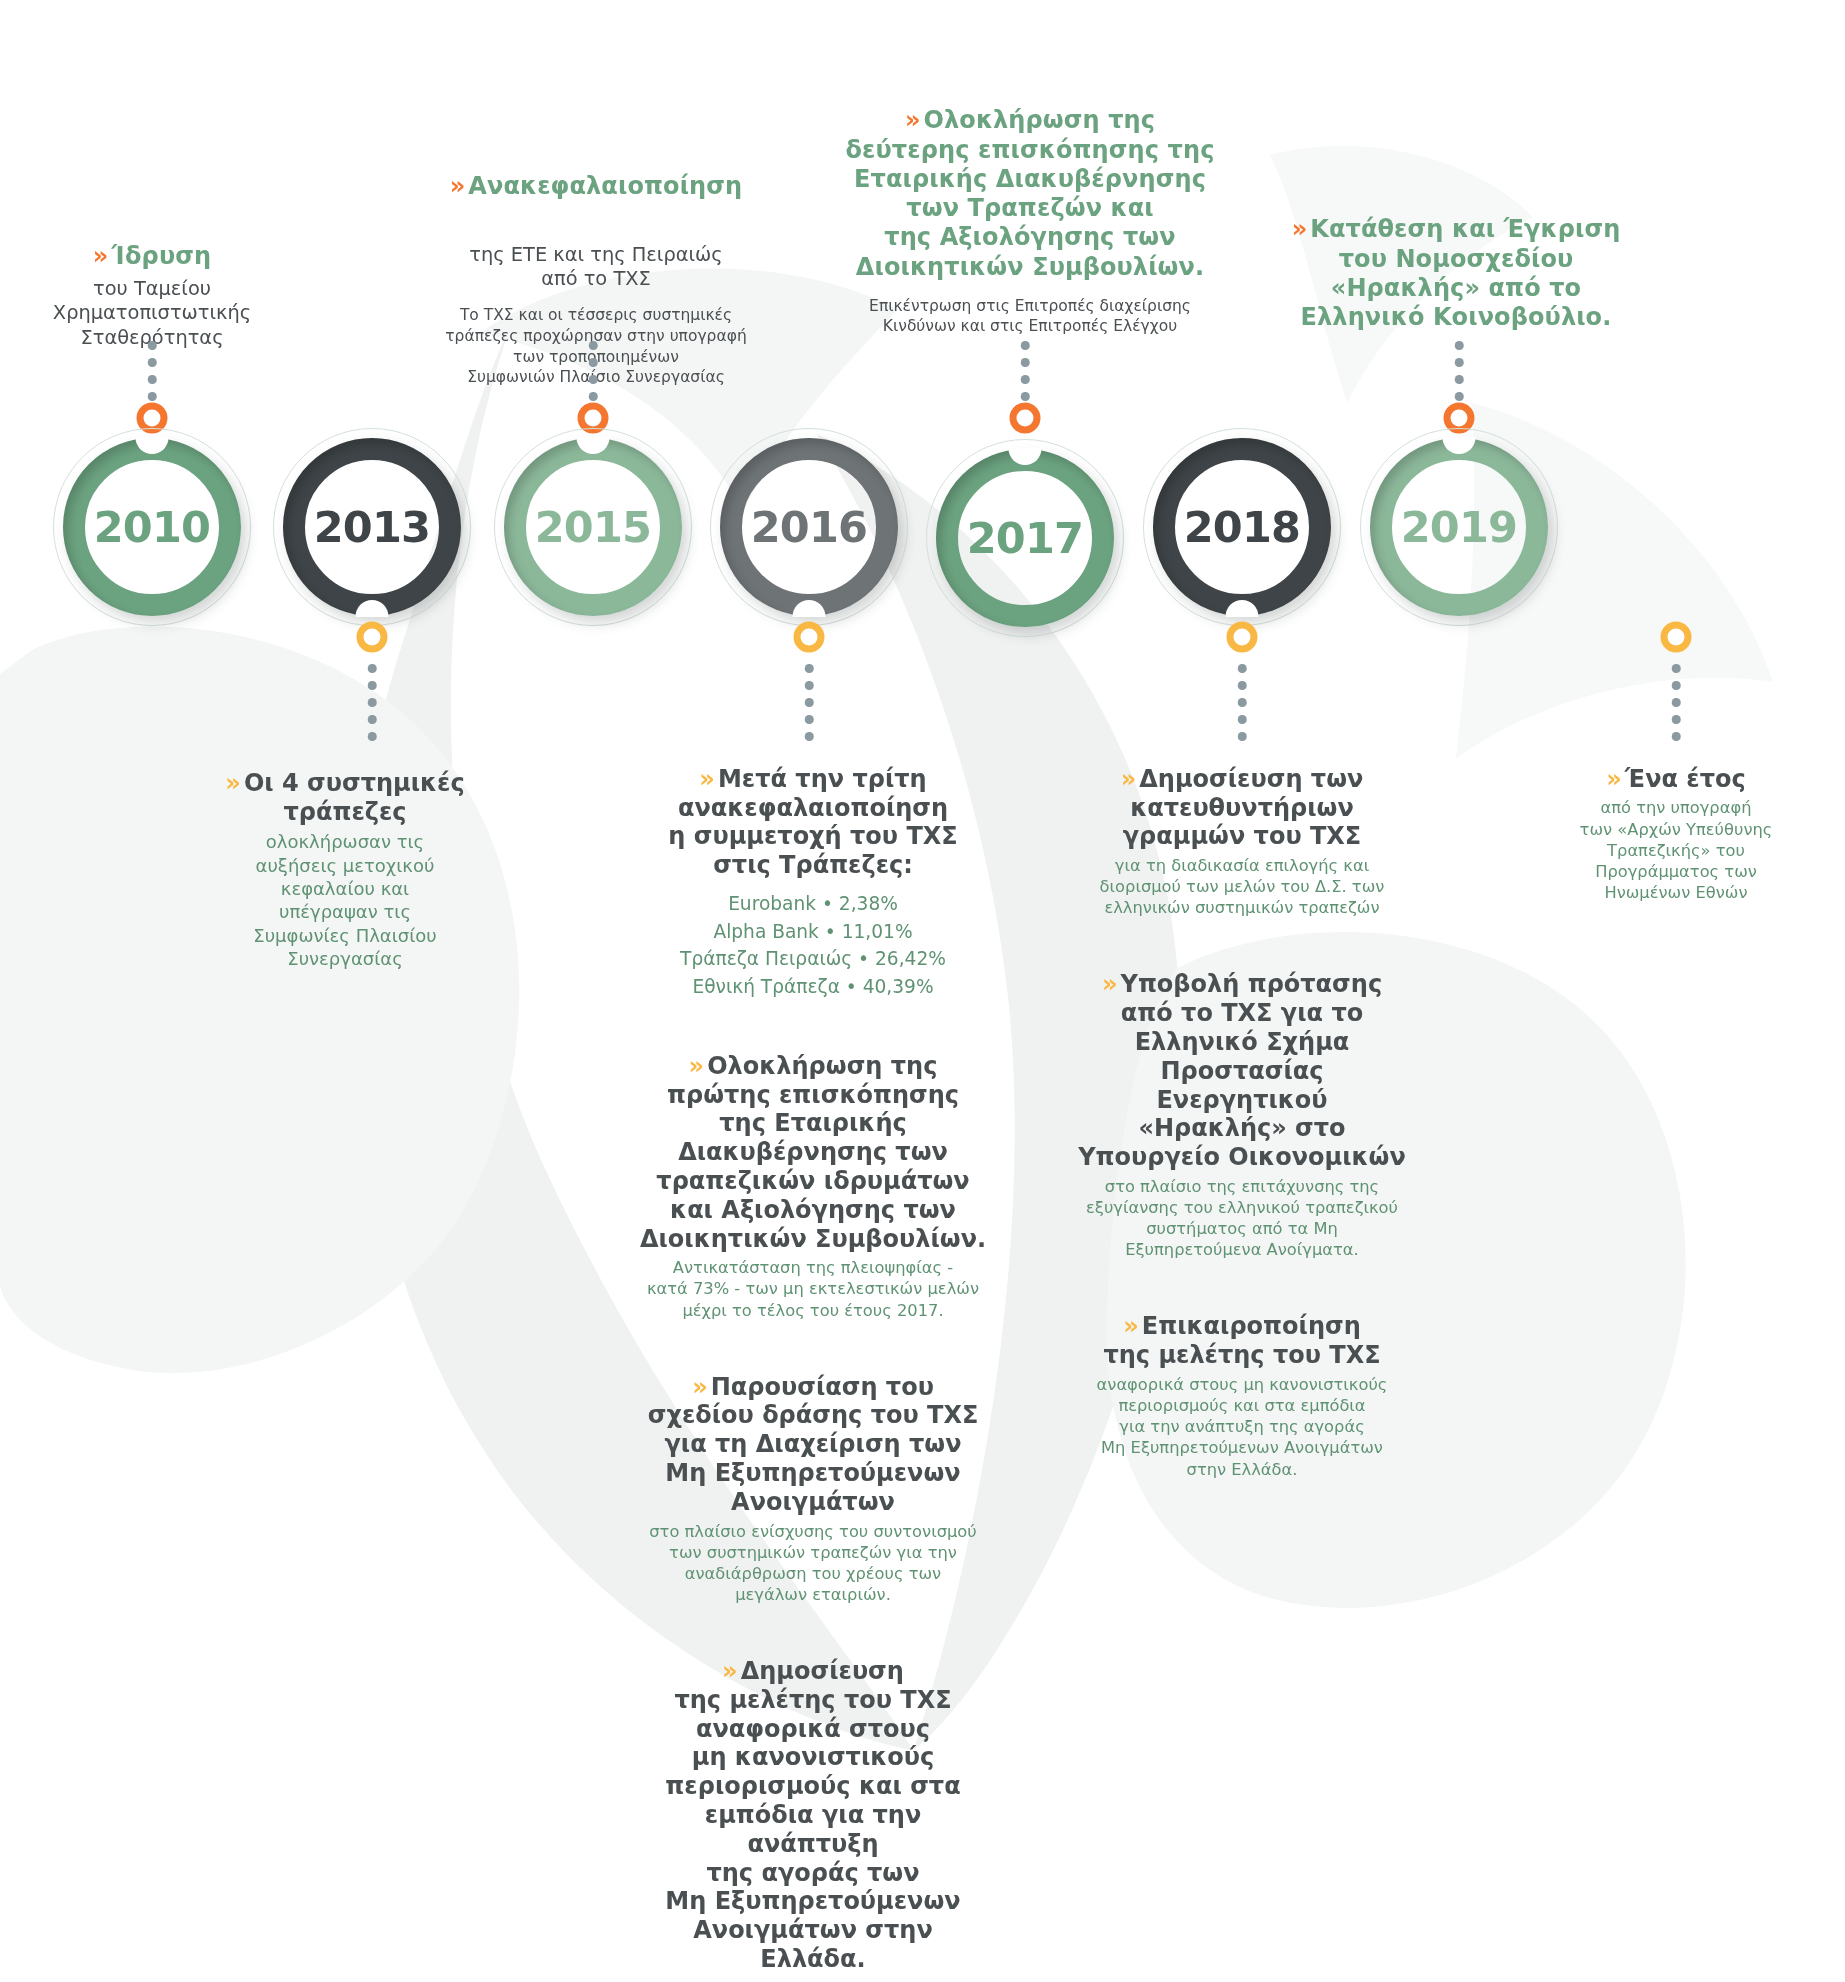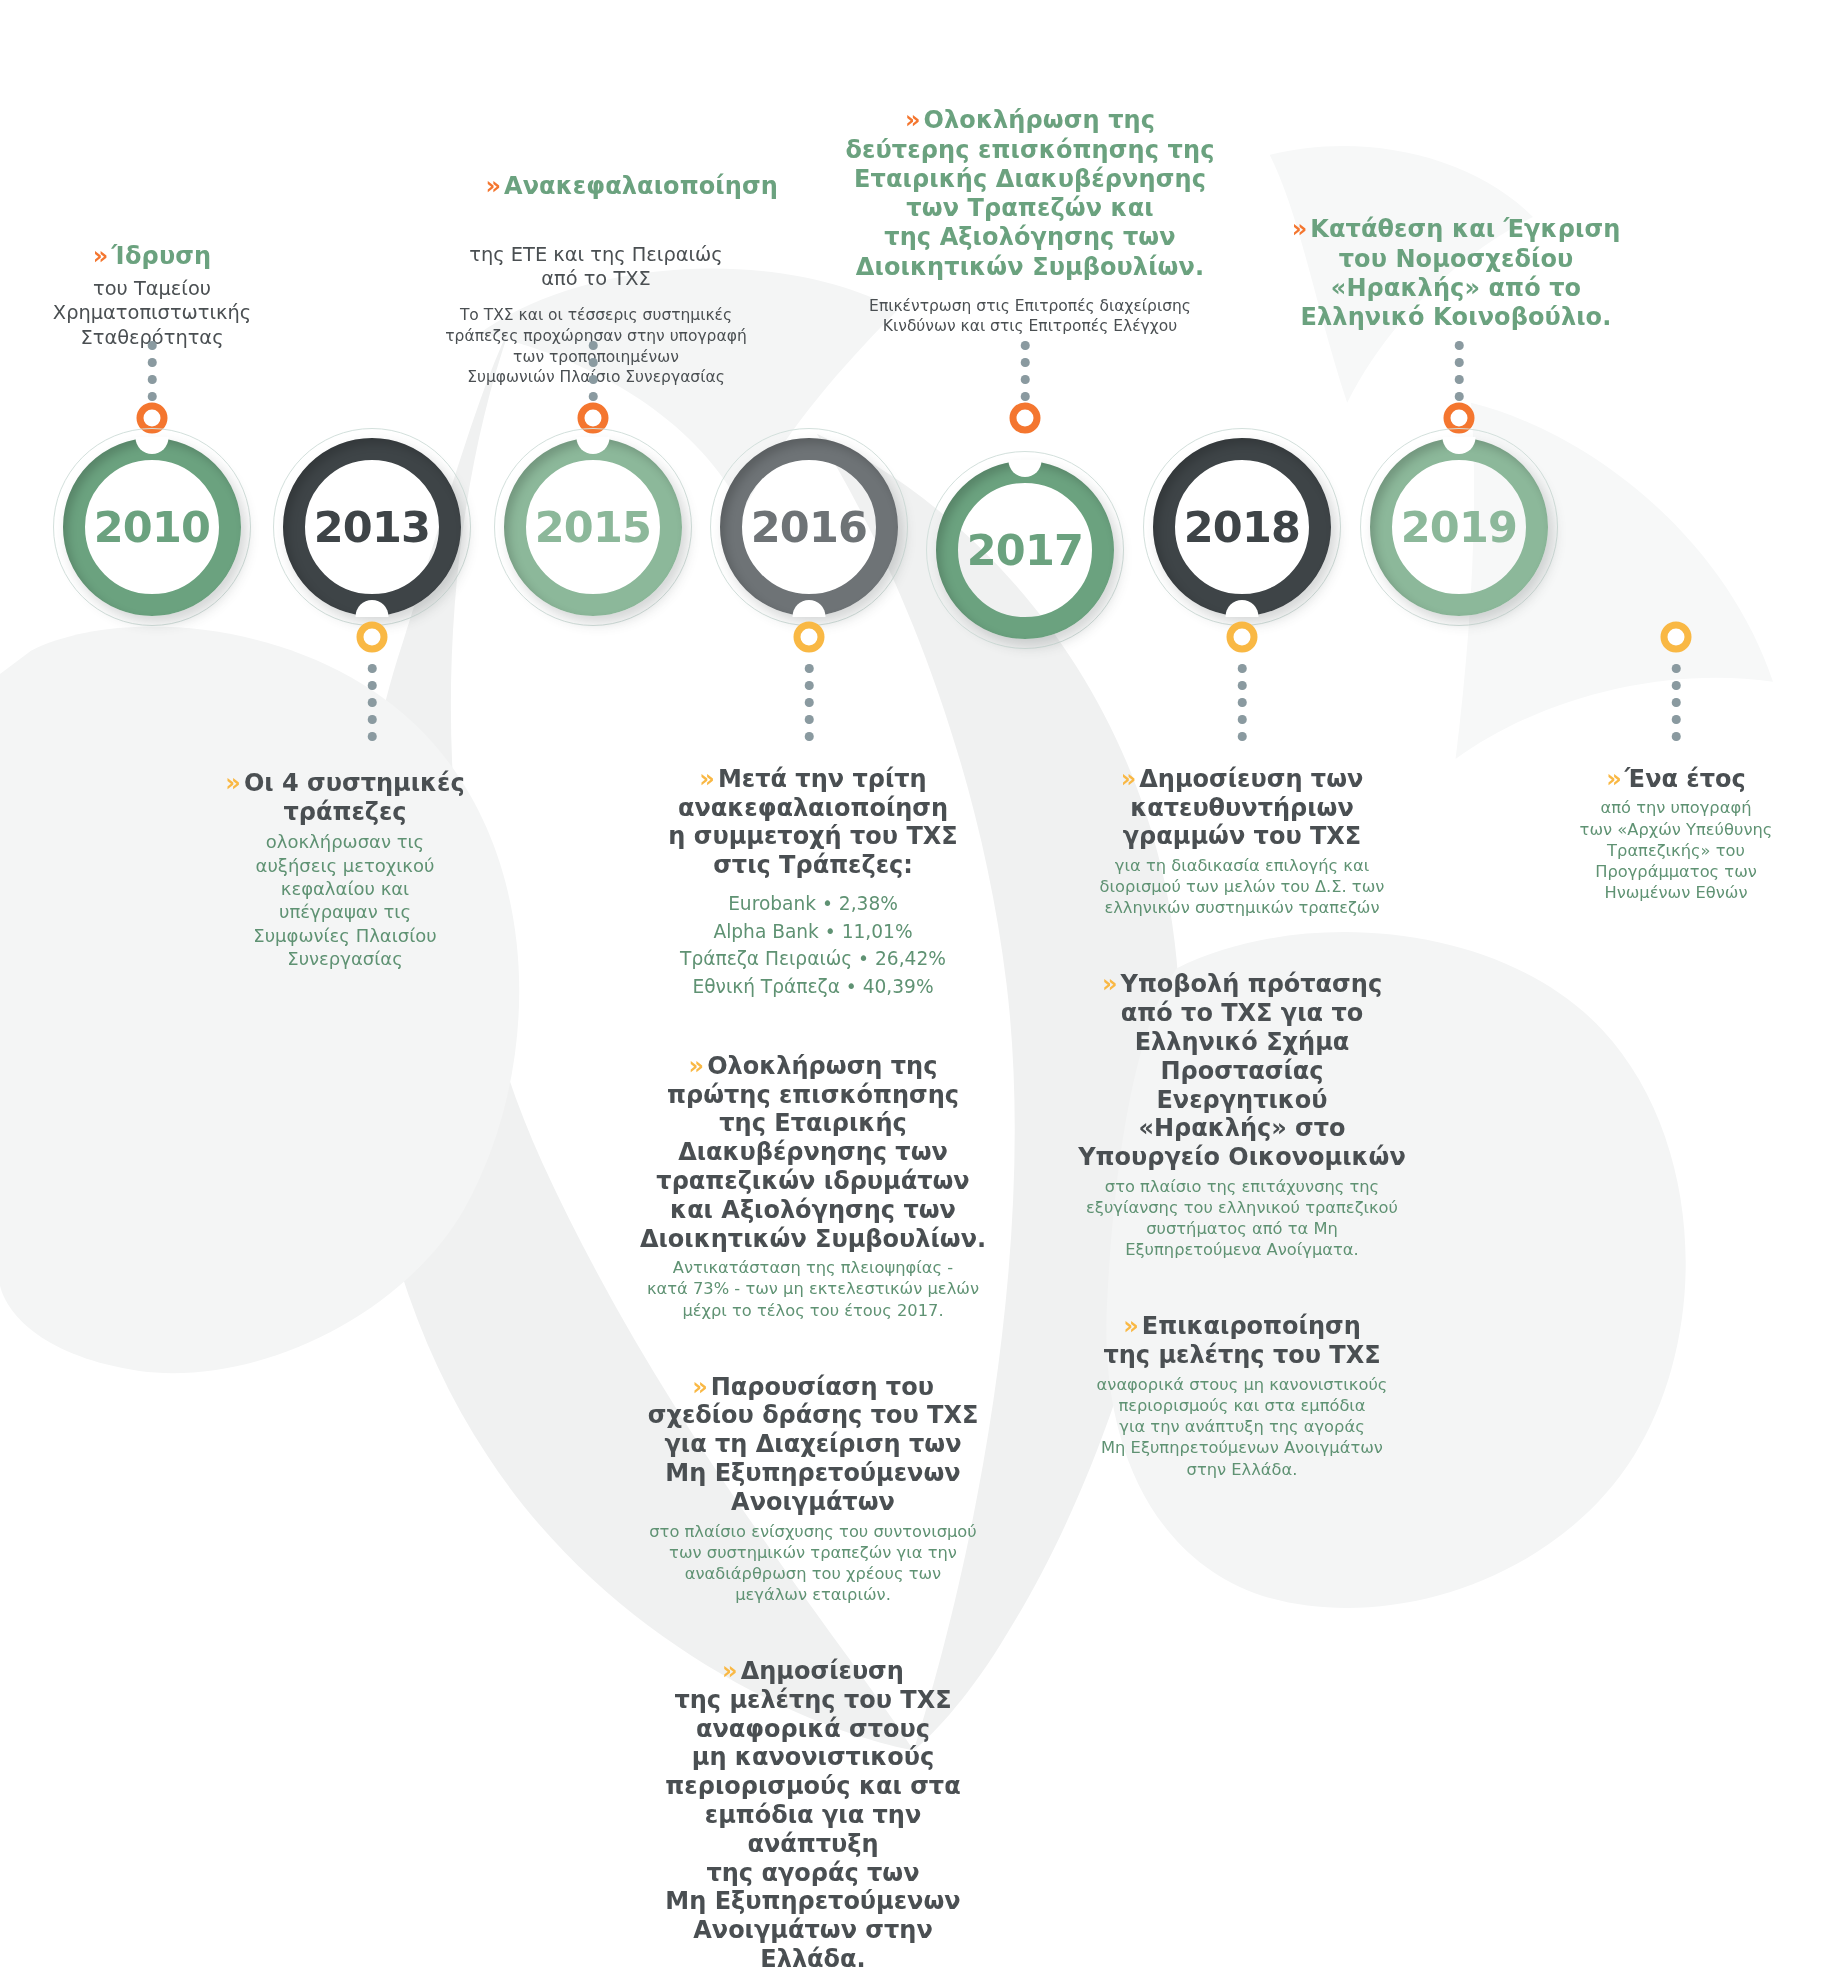--- a/index.html
+++ b/index.html
@@ -134,21 +134,21 @@
   <div class="top-block" style="left:152px;top:213px;width:325px;">
     <div class="tb-head" style="white-space: pre-line;">
       <span class="chev">»</span><span>Ίδρυση</span>
     </div>
     <div class="tb-sub" style="white-space: pre-line;">του Ταμείου
 Χρηματοπιστωτικής
 Σταθερότητας</div>
   </div>
 
   <div class="top-block" style="left:596px;top:143px;width:364px;">
-    <div class="tb-head" style="white-space: pre-line; text-align: right;">
+    <div class="tb-head" style="white-space: pre-line;">
       <span class="chev">»</span><span>Ανακεφαλαιοποίηση</span>
     </div>
     <div class="tb-sub" style="white-space: pre-line; margin-top: 41px;">της ΕΤΕ και της Πειραιώς
 από το ΤΧΣ</div>
     <div class="tb-sub2" style="white-space: pre-line;">Το ΤΧΣ και οι τέσσερις συστημικές
 τράπεζες προχώρησαν στην υπογραφή
 των τροποποιημένων
 Συμφωνιών Πλαίσιο Συνεργασίας</div>
   </div>
 
@@ -227,21 +227,21 @@
     <div class="ynum" style="color:#8cb89a;">2015</div>
   </div>
 
   <div class="year-wrap" style="left:809px;top:527px;">
     <div class="halo"></div>
     <div class="ring" style="border-color:#6e7376;"></div>
     <div class="notch b"></div>
     <div class="ynum" style="color:#6e7376;">2016</div>
   </div>
 
-  <div class="year-wrap" style="left:1025px;top:550px;">
+  <div class="year-wrap" style="left:1025px;top:538px;">
     <div class="halo"></div>
     <div class="ring" style="border-color:#6ba27f;"></div>
     <div class="notch t"></div>
     <div class="ynum" style="color:#6ba27f;">2017</div>
   </div>
 
   <div class="year-wrap" style="left:1242px;top:527px;">
     <div class="halo"></div>
     <div class="ring" style="border-color:#3e4447;"></div>
     <div class="notch b"></div>

